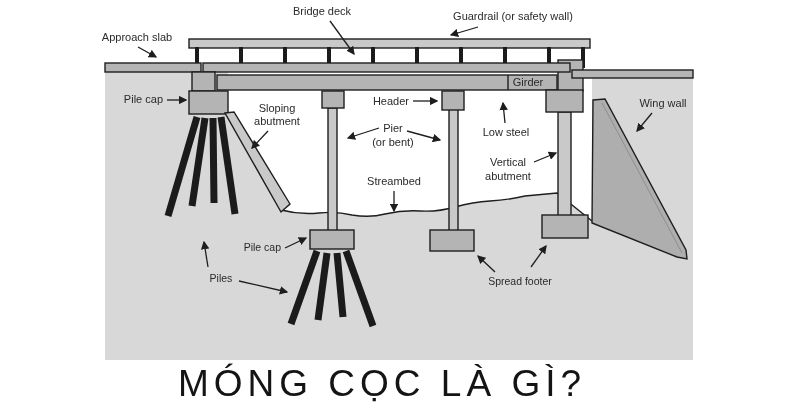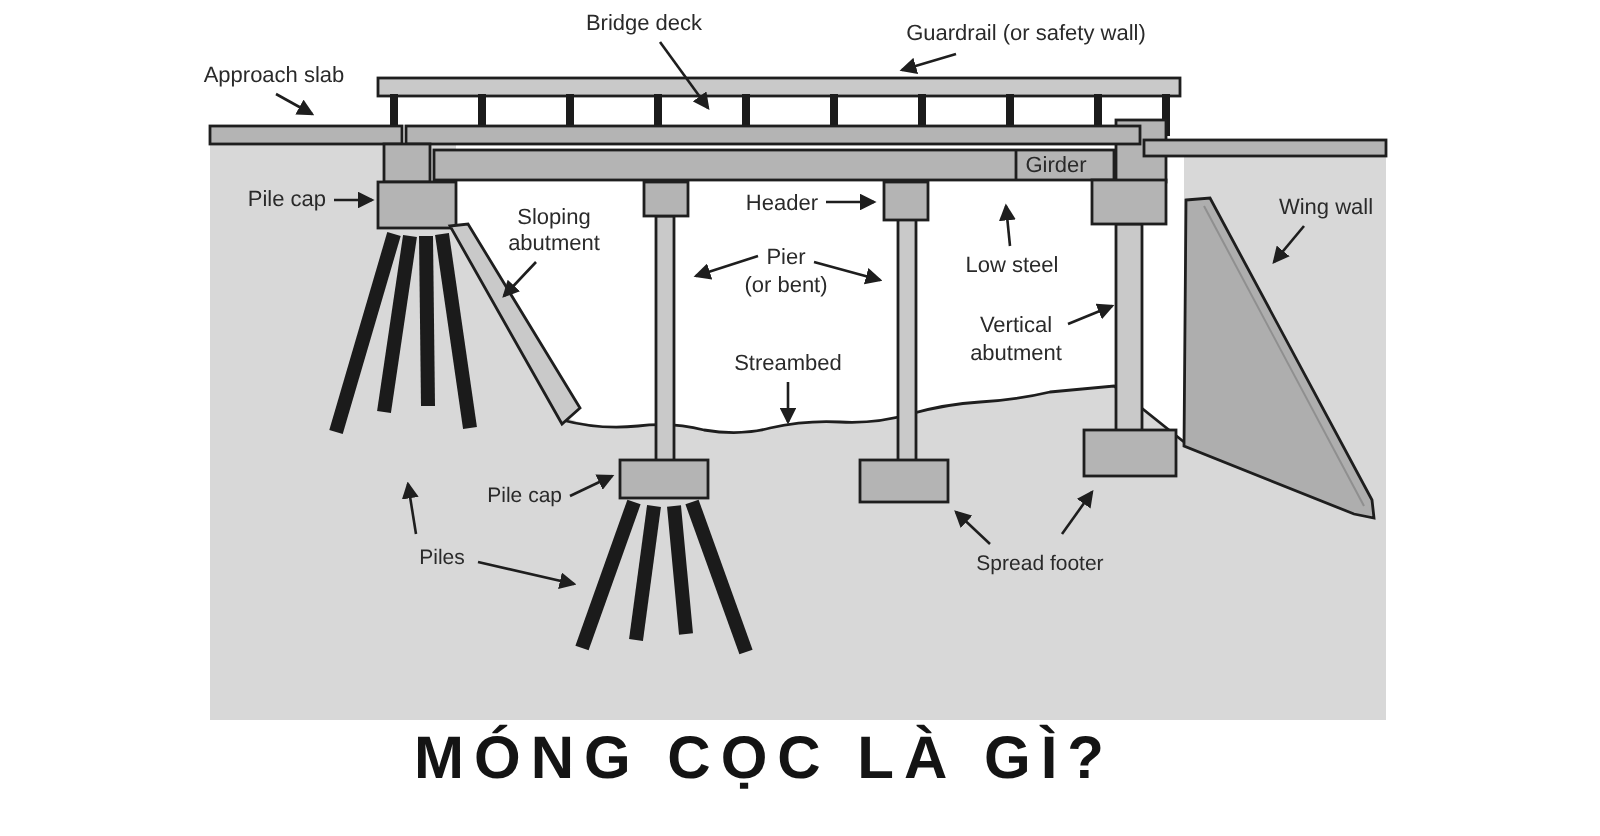--- a/index.html
+++ b/index.html
@@ -10,21 +10,21 @@
   html,body{margin:0;padding:0;background:#ffffff;}
   #stage{position:relative;width:800px;height:418px;background:#ffffff;overflow:hidden;
          font-family:"Liberation Sans",sans-serif;}
   svg{position:absolute;left:0;top:0;}
   .lbl{font:11px "Liberation Sans",sans-serif;fill:var(--label-text);}
   .lbl-s{font:10.5px "Liberation Sans",sans-serif;fill:var(--label-text);}
   .outl{stroke:var(--outline);stroke-width:1.4;}
   .arrow{stroke:var(--outline);stroke-width:1.3;fill:none;}
   .pile-ln{stroke:var(--pile);stroke-width:7;stroke-linecap:butt;}
   #page-title{position:absolute;left:0;top:363px;width:764px;text-align:center;
-              font-weight:700;font-size:30px;letter-spacing:5px;color:var(--title-text);}
+              font-weight:400;font-size:37px;letter-spacing:5px;color:var(--title-text);}
 </style>
 </head>
 <body>
 
 <div id="stage">
   <svg width="800" height="418" viewBox="0 0 800 418">
     <defs>
       <marker id="arw" viewBox="0 0 10 10" refX="8.5" refY="5" markerWidth="6.5" markerHeight="6.5" orient="auto-start-reverse">
         <path d="M0,0 L10,5 L0,10 z" fill="#1e1e1e"></path>
       </marker>

